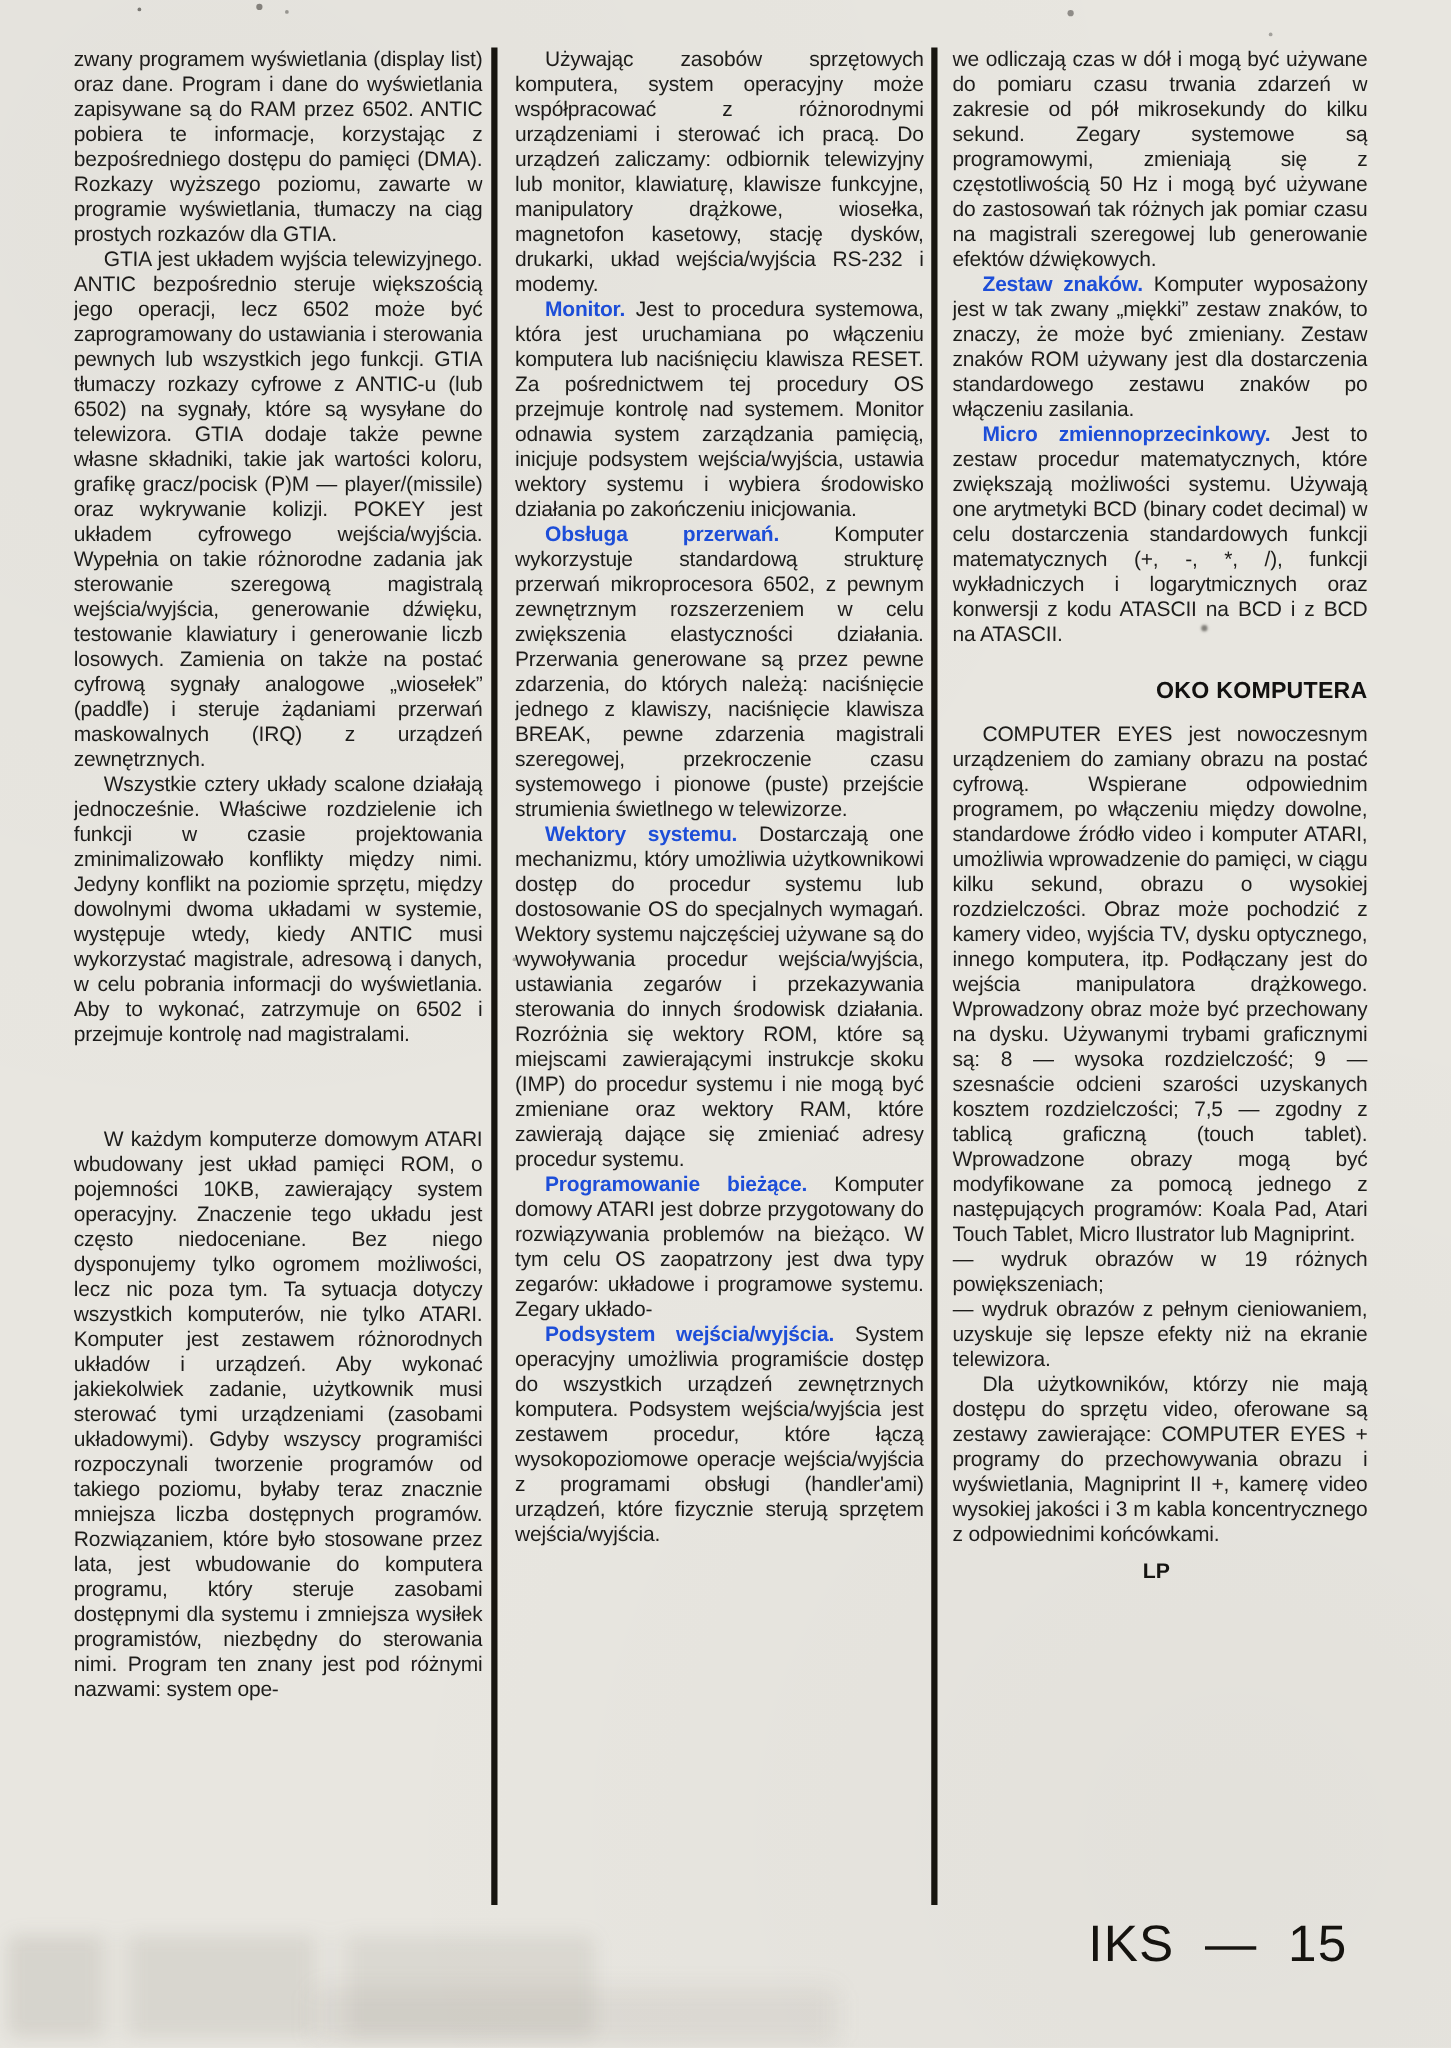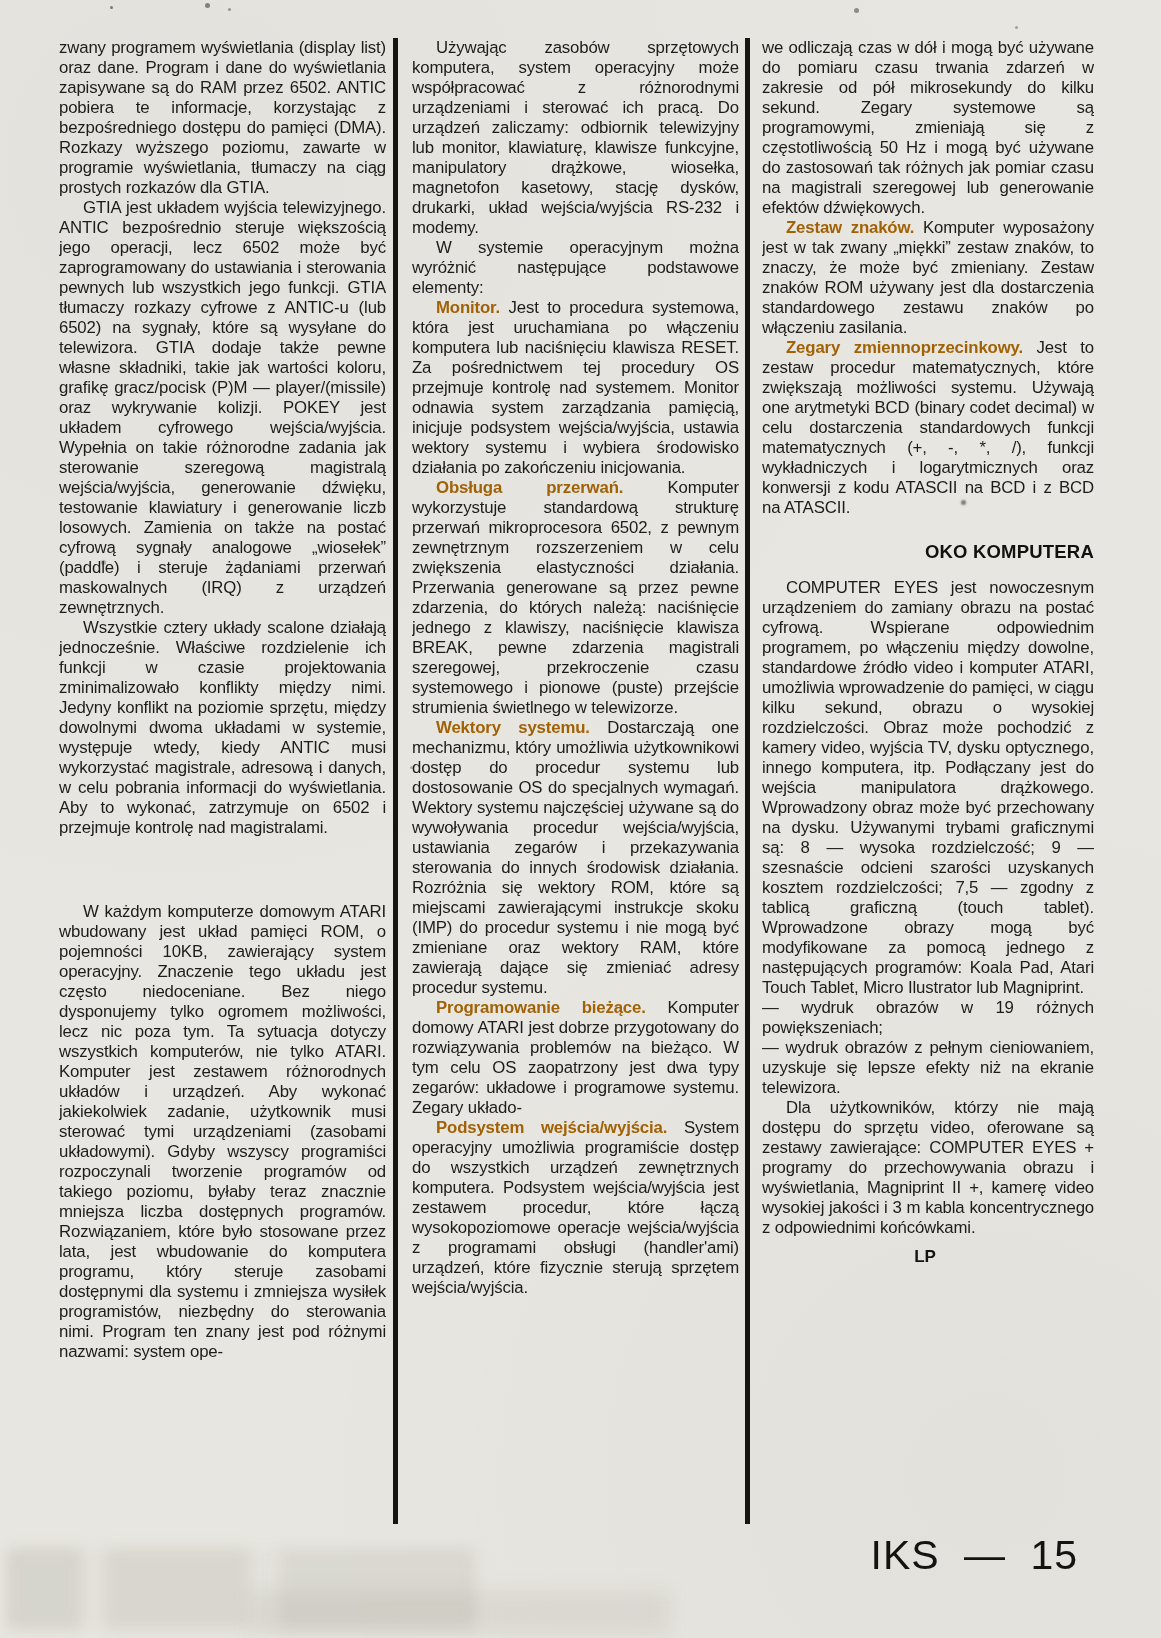--- a/index.html
+++ b/index.html
@@ -15,21 +15,21 @@
   .page-content{position:absolute;left:59px;top:38px;display:flex;}
   .col{width:327px;height:1492px;overflow:hidden;
        font-size:16.8px;line-height:20px;letter-spacing:-0.15px;
        text-align:justify;hyphens:auto;}
   .col-3{width:332px;}
   .divider{width:5px;height:1486px;background:#17150f;flex:0 0 auto;}
   .divider-1{margin-left:7px;margin-right:14px;}
   .divider-2{margin-left:6px;margin-right:12px;}
   p.para{margin:0;}
   p.para.indent{text-indent:24px;}
-  p.para b{font-weight:bold;color:#a16207;}
+  p.para b{font-weight:bold;color:#1d4ed8;}
   .gap-block{width:100%;}
   h3.section-heading{margin:24px 0 16px 0;text-align:right;
     font-size:18.5px;letter-spacing:0.2px;color:#121110;}
   p.signature{margin:9px 6px 0 0;text-align:center;font-weight:bold;
     font-size:17px;color:#141310;}
   .page-footer{position:absolute;right:83px;top:1532px;
     font-size:41px;font-weight:normal;letter-spacing:1px;word-spacing:12px;
     color:#15130f;}
   
   .ghost-artifact{position:absolute;left:6px;top:1548px;width:470px;height:82px;
@@ -63,32 +63,31 @@
   <div class="col col-1">
       <p class="para">zwany programem wyświetlania (display list) oraz dane. Program i dane do wyświetlania zapisywane są do RAM przez 6502. ANTIC pobiera te informacje, korzystając z bezpośredniego dostępu do pamięci (DMA). Rozkazy wyższego poziomu, zawarte w programie wyświetlania, tłumaczy na ciąg prostych rozkazów dla GTIA.</p>
       <p class="para indent">GTIA jest układem wyjścia telewizyjnego. ANTIC bezpośrednio steruje większością jego operacji, lecz 6502 może być zaprogramowany do ustawiania i sterowania pewnych lub wszystkich jego funkcji. GTIA tłumaczy rozkazy cyfrowe z ANTIC-u (lub 6502) na sygnały, które są wysyłane do telewizora. GTIA dodaje także pewne własne składniki, takie jak wartości koloru, grafikę gracz/pocisk (P)M — player/(missile) oraz wykrywanie kolizji. POKEY jest układem cyfrowego wejścia/wyjścia. Wypełnia on takie różnorodne zadania jak sterowanie szeregową magistralą wejścia/wyjścia, generowanie dźwięku, testowanie klawiatury i generowanie liczb losowych. Zamienia on także na postać cyfrową sygnały analogowe „wiosełek” (paddle) i steruje żądaniami przerwań maskowalnych (IRQ) z urządzeń zewnętrznych.</p>
       <p class="para indent">Wszystkie cztery układy scalone działają jednocześnie. Właściwe rozdzielenie ich funkcji w czasie projektowania zminimalizowało konflikty między nimi. Jedyny konflikt na poziomie sprzętu, między dowolnymi dwoma układami w systemie, występuje wtedy, kiedy ANTIC musi wykorzystać magistrale, adresową i danych, w celu pobrania informacji do wyświetlania. Aby to wykonać, zatrzymuje on 6502 i przejmuje kontrolę nad magistralami.</p>
       <div class="gap-block" style="height: 64px;"></div>
       <p class="para indent">W każdym komputerze domowym ATARI wbudowany jest układ pamięci ROM, o pojemności 10KB, zawierający system operacyjny. Znaczenie tego układu jest często niedoceniane. Bez niego dysponujemy tylko ogromem możliwości, lecz nic poza tym. Ta sytuacja dotyczy wszystkich komputerów, nie tylko ATARI. Komputer jest zestawem różnorodnych układów i urządzeń. Aby wykonać jakiekolwiek zadanie, użytkownik musi sterować tymi urządzeniami (zasobami układowymi). Gdyby wszyscy programiści rozpoczynali tworzenie programów od takiego poziomu, byłaby teraz znacznie mniejsza liczba dostępnych programów. Rozwiązaniem, które było stosowane przez lata, jest wbudowanie do komputera programu, który steruje zasobami dostępnymi dla systemu i zmniejsza wysiłek programistów, niezbędny do sterowania nimi. Program ten znany jest pod różnymi nazwami: system ope-</p>
     </div>
   <div class="divider divider-1"></div>
   <div class="col col-2">
       <p class="para indent">Używając zasobów sprzętowych komputera, system operacyjny może współpracować z różnorodnymi urządzeniami i sterować ich pracą. Do urządzeń zaliczamy: odbiornik telewizyjny lub monitor, klawiaturę, klawisze funkcyjne, manipulatory drążkowe, wiosełka, magnetofon kasetowy, stację dysków, drukarki, układ wejścia/wyjścia RS-232 i modemy.</p>
-      <p class="para indent">W systemie operacyjnym można wyróżnić następujące podstawowe elementy:</p>
       <p class="para indent"><b>Monitor.</b> <span>Jest to procedura systemowa, która jest uruchamiana po włączeniu komputera lub naciśnięciu klawisza RESET. Za pośrednictwem tej procedury OS przejmuje kontrolę nad systemem. Monitor odnawia system zarządzania pamięcią, inicjuje podsystem wejścia/wyjścia, ustawia wektory systemu i wybiera środowisko działania po zakończeniu inicjowania.</span></p>
       <p class="para indent"><b>Obsługa przerwań.</b> <span>Komputer wykorzystuje standardową strukturę przerwań mikroprocesora 6502, z pewnym zewnętrznym rozszerzeniem w celu zwiększenia elastyczności działania. Przerwania generowane są przez pewne zdarzenia, do których należą: naciśnięcie jednego z klawiszy, naciśnięcie klawisza BREAK, pewne zdarzenia magistrali szeregowej, przekroczenie czasu systemowego i pionowe (puste) przejście strumienia świetlnego w telewizorze.</span></p>
       <p class="para indent"><b>Wektory systemu.</b> <span>Dostarczają one mechanizmu, który umożliwia użytkownikowi dostęp do procedur systemu lub dostosowanie OS do specjalnych wymagań. Wektory systemu najczęściej używane są do wywoływania procedur wejścia/wyjścia, ustawiania zegarów i przekazywania sterowania do innych środowisk działania. Rozróżnia się wektory ROM, które są miejscami zawierającymi instrukcje skoku (IMP) do procedur systemu i nie mogą być zmieniane oraz wektory RAM, które zawierają dające się zmieniać adresy procedur systemu.</span></p>
       <p class="para indent"><b>Programowanie bieżące.</b> <span>Komputer domowy ATARI jest dobrze przygotowany do rozwiązywania problemów na bieżąco. W tym celu OS zaopatrzony jest dwa typy zegarów: układowe i programowe systemu. Zegary układo-</span></p>
       <p class="para indent"><b>Podsystem wejścia/wyjścia.</b> <span>System operacyjny umożliwia programiście dostęp do wszystkich urządzeń zewnętrznych komputera. Podsystem wejścia/wyjścia jest zestawem procedur, które łączą wysokopoziomowe operacje wejścia/wyjścia z programami obsługi (handler'ami) urządzeń, które fizycznie sterują sprzętem wejścia/wyjścia.</span></p>
     </div>
   <div class="divider divider-2"></div>
   <div class="col col-3">
       <p class="para">we odliczają czas w dół i mogą być używane do pomiaru czasu trwania zdarzeń w zakresie od pół mikrosekundy do kilku sekund. Zegary systemowe są programowymi, zmieniają się z częstotliwością 50 Hz i mogą być używane do zastosowań tak różnych jak pomiar czasu na magistrali szeregowej lub generowanie efektów dźwiękowych.</p>
       <p class="para indent"><b>Zestaw znaków.</b> <span>Komputer wyposażony jest w tak zwany „miękki” zestaw znaków, to znaczy, że może być zmieniany. Zestaw znaków ROM używany jest dla dostarczenia standardowego zestawu znaków po włączeniu zasilania.</span></p>
-      <p class="para indent"><b>Zegary zmiennoprzecinkowy.</b> <span>Jest to zestaw procedur matematycznych, które zwiększają możliwości systemu. Używają one arytmetyki BCD (binary codet decimal) w celu dostarczenia standardowych funkcji matematycznych (+, -, *, /), funkcji wykładniczych i logarytmicznych oraz konwersji z kodu ATASCII na BCD i z BCD na ATASCII.</span></p>
+      <p class="para indent"><b>Micro zmiennoprzecinkowy.</b> <span>Jest to zestaw procedur matematycznych, które zwiększają możliwości systemu. Używają one arytmetyki BCD (binary codet decimal) w celu dostarczenia standardowych funkcji matematycznych (+, -, *, /), funkcji wykładniczych i logarytmicznych oraz konwersji z kodu ATASCII na BCD i z BCD na ATASCII.</span></p>
       <h3 class="section-heading">OKO KOMPUTERA</h3>
       <p class="para indent">COMPUTER EYES jest nowoczesnym urządzeniem do zamiany obrazu na postać cyfrową. Wspierane odpowiednim programem, po włączeniu między dowolne, standardowe źródło video i komputer ATARI, umożliwia wprowadzenie do pamięci, w ciągu kilku sekund, obrazu o wysokiej rozdzielczości. Obraz może pochodzić z kamery video, wyjścia TV, dysku optycznego, innego komputera, itp. Podłączany jest do wejścia manipulatora drążkowego. Wprowadzony obraz może być przechowany na dysku. Używanymi trybami graficznymi są: 8 — wysoka rozdzielczość; 9 — szesnaście odcieni szarości uzyskanych kosztem rozdzielczości; 7,5 — zgodny z tablicą graficzną (touch tablet). Wprowadzone obrazy mogą być modyfikowane za pomocą jednego z następujących programów: Koala Pad, Atari Touch Tablet, Micro Ilustrator lub Magniprint.</p>
       <p class="para">— wydruk obrazów w 19 różnych powiększeniach;</p>
       <p class="para">— wydruk obrazów z pełnym cieniowaniem, uzyskuje się lepsze efekty niż na ekranie telewizora.</p>
       <p class="para indent">Dla użytkowników, którzy nie mają dostępu do sprzętu video, oferowane są zestawy zawierające: COMPUTER EYES + programy do przechowywania obrazu i wyświetlania, Magniprint II +, kamerę video wysokiej jakości i 3 m kabla koncentrycznego z odpowiednimi końcówkami.</p>
       <p class="signature">LP</p>
     </div>
 </div>
 
 <div class="ghost-artifact"></div>

